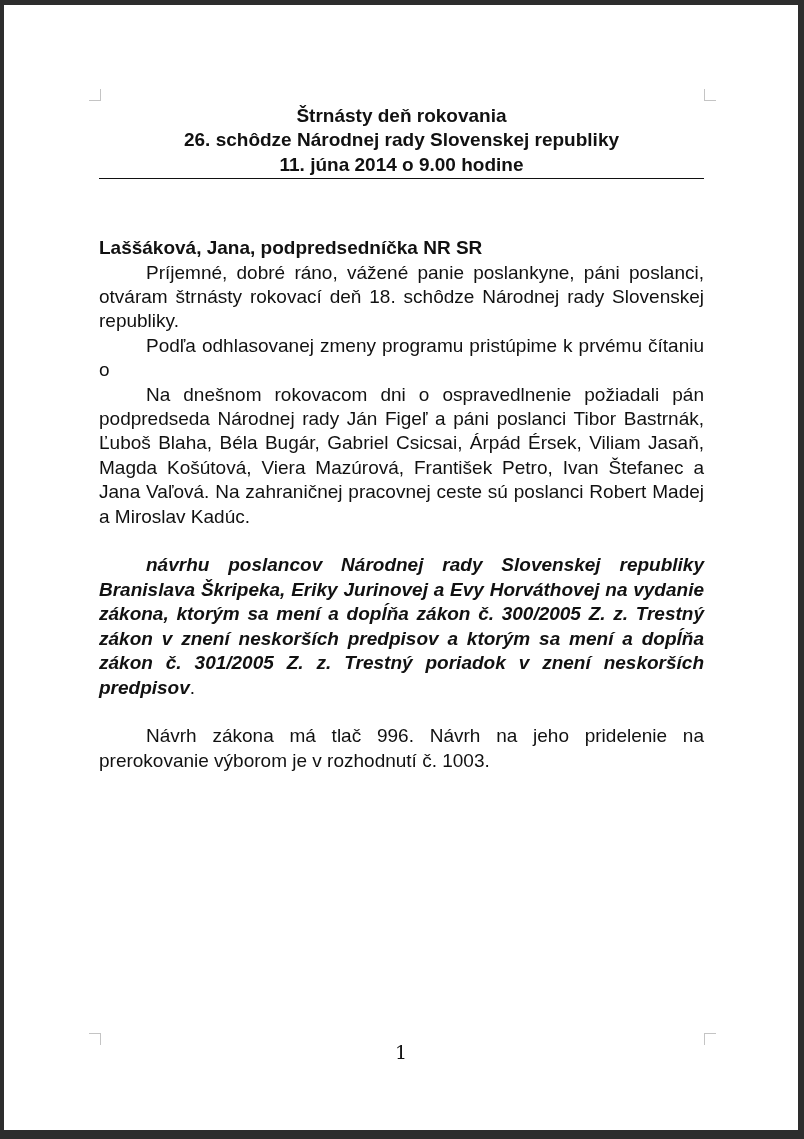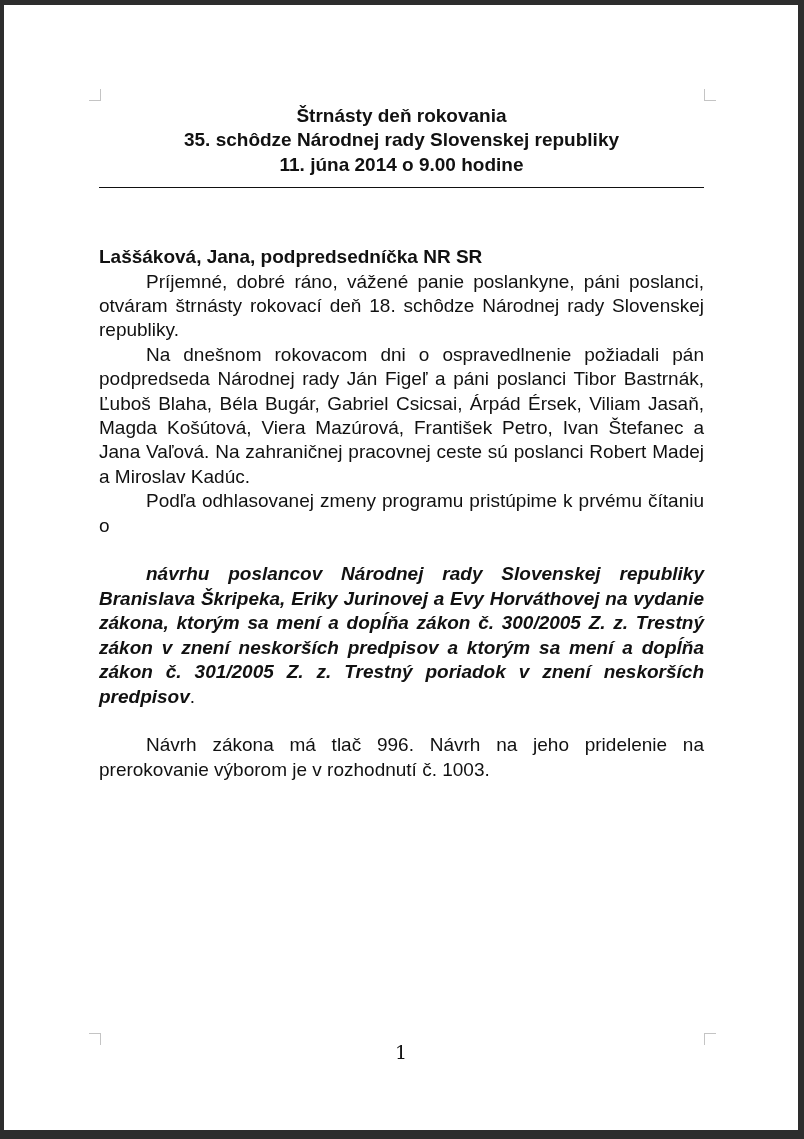--- a/index.html
+++ b/index.html
@@ -33,21 +33,21 @@
       position: absolute;
       left: 95px; top: 99px;
       width: 605px;
       font-size: 19px;
       line-height: 24.4px;
     }
     .header {
       text-align: center;
       font-weight: bold;
       border-bottom: 1.5px solid #111;
-      padding-bottom: 10px;
+      padding-bottom: 1px;
       line-height: 24.4px;
     }
     .speech { margin-top: 8px; }
     .speaker {
       font-weight: bold;
       margin: 0;
     }
     .para {
       margin: 0;
       text-indent: 47px;
@@ -75,31 +75,31 @@
 
 <div class="page">
   <div class="corner tl"></div>
   <div class="corner tr"></div>
   <div class="corner bl"></div>
   <div class="corner br"></div>
 
   <div class="content">
     <div class="header">
       <div>Štrnásty deň rokovania</div>
-      <div>35. schôdze Národnej rady Slovenskej republiky</div>
+      <div>26. schôdze Národnej rady Slovenskej republiky</div>
       <div>11. júna 2014 o 9.00 hodine</div>
     </div>
 
     <div class="gap-header"></div>
 
     <div class="speech">
       <p class="speaker">Laššáková, Jana, podpredsedníčka NR SR</p>
       <p class="para">Príjemné, dobré ráno, vážené panie poslankyne, páni poslanci, otváram štrnásty rokovací deň 18. schôdze Národnej rady Slovenskej republiky.</p>
+      <p class="para">Podľa odhlasovanej zmeny programu pristúpime k prvému čítaniu o</p>
       <p class="para">Na dnešnom rokovacom dni o ospravedlnenie požiadali pán podpredseda Národnej rady Ján Figeľ a páni poslanci Tibor Bastrnák, Ľuboš Blaha, Béla Bugár, Gabriel Csicsai, Árpád Érsek, Viliam Jasaň, Magda Košútová, Viera Mazúrová, František Petro, Ivan Štefanec a Jana Vaľová. Na zahraničnej pracovnej ceste sú poslanci Robert Madej a Miroslav Kadúc.</p>
-      <p class="para">Podľa odhlasovanej zmeny programu pristúpime k prvému čítaniu o</p>
       <div class="gap"></div>
       <p class="bold-para"><span class="b">návrhu poslancov Národnej rady Slovenskej republiky Branislava Škripeka, Eriky Jurinovej a Evy Horváthovej na vydanie zákona, ktorým sa mení a dopĺňa zákon č. 300/2005 Z. z. Trestný zákon v znení neskorších predpisov a ktorým sa mení a dopĺňa zákon č. 301/2005 Z. z. Trestný poriadok v znení neskorších predpisov</span><span>.</span></p>
       <div class="gap"></div>
       <p class="para">Návrh zákona má tlač 996. Návrh na jeho pridelenie na prerokovanie výborom je v rozhodnutí č. 1003.</p>
     </div>
 
     <div class="gap"></div>
 
   </div>
 

